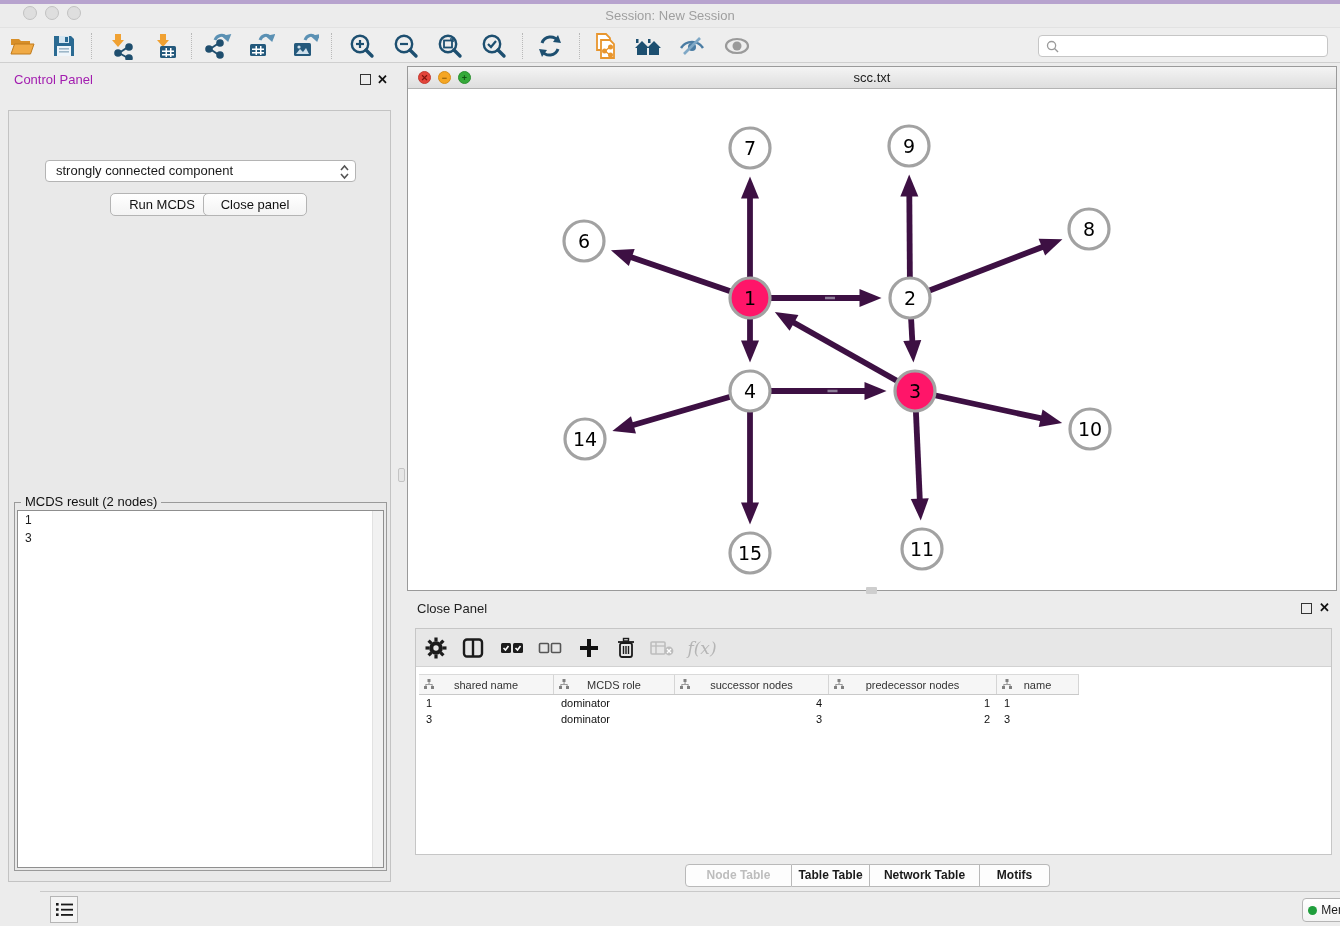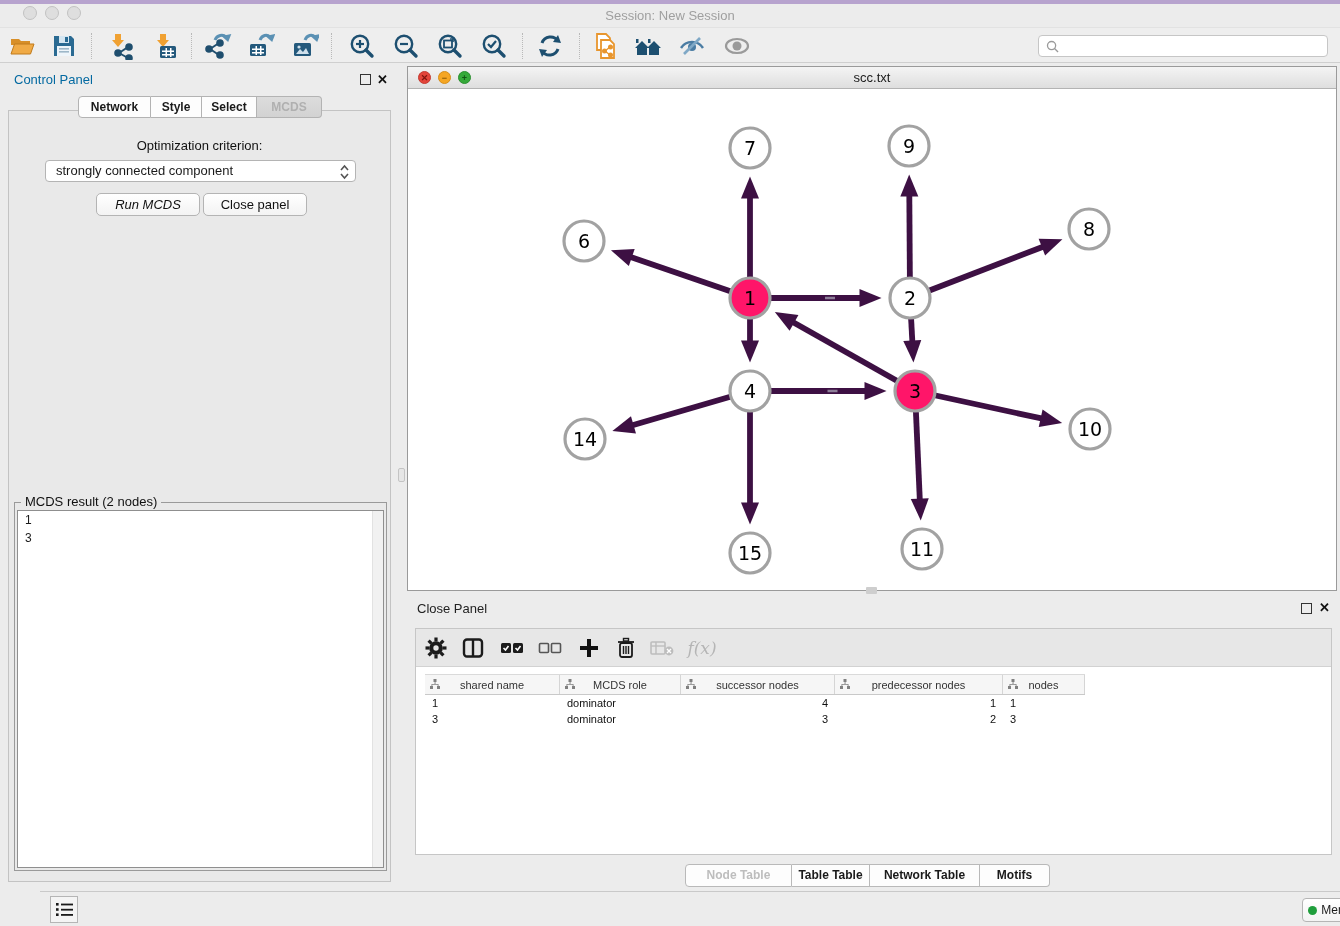--- a/index.html
+++ b/index.html
@@ -15,21 +15,21 @@
   
   #toolbar { left:0; top:27px; width:1340px; height:36px; background:#eeeeee; border-top:1px solid #e2e2e2; border-bottom:1px solid #cfcfcf; }
   .tbi { position:absolute; top:3px; width:30px; height:30px; display:flex; align-items:center; justify-content:center; }
   .tbsep { position:absolute; top:5px; height:26px; width:0; border-left:1px dotted #b9b9b9; }
   #search-box { position:absolute; left:1038px; top:7px; width:290px; height:22px; background:#fff; border:1px solid #c6c6c6; border-radius:4px; display:flex; align-items:center; padding-left:7px; }
   #search-input { border:none; outline:none; flex:1; font-size:12px; background:transparent; margin-left:5px; }
 
   
   #control-panel { left:0; top:66px; width:393px; height:816px; }
   #cp-header { position:absolute; left:0; top:0; width:100%; height:26px; }
-  #cp-title { position:absolute; left:14px; top:6px; color:#0369a1; }
+  #cp-title { position:absolute; left:14px; top:6px; color:#a21caf; }
   .float-icon { position:absolute; width:11px; height:11px; border:1.5px solid #333; top:8px; }
   .close-icon { position:absolute; top:6px; font-weight:bold; font-size:13px; color:#111; }
   #cp-box { position:absolute; left:8px; top:44px; width:383px; height:772px; border:1px solid #c3c3c3; background:#e9e9e9; }
   #cp-tabs { position:absolute; left:78px; top:30px; height:22px; display:flex; z-index:2; }
   .tab { border:1px solid #b3b3b3; border-left:none; background:#fdfdfd; font-size:12px; font-weight:bold; text-align:center; line-height:20px; color:#1a1a1a; }
   .tab:first-child { border-left:1px solid #b3b3b3; border-radius:4px 0 0 4px; }
   .tab:last-child { border-radius:0 4px 4px 0; }
   .tab.disabled { background:linear-gradient(#dcdcdc,#d2d2d2); color:#b0b0b0; }
   #opt-label { position:absolute; left:0; top:27px; width:100%; text-align:center; color:#111; }
   #criterion-select { position:absolute; left:36px; top:49px; width:311px; height:22px; background:#fff; border:1px solid #b4b4b4; border-radius:4px; line-height:20px; padding-left:10px; }
@@ -51,21 +51,21 @@
   
   #grip-left { left:398px; top:468px; width:7px; height:14px; background:#e6e6e6; border:1px solid #c4c4c4; border-radius:2px; }
   #grip-bottom { left:866px; top:587px; width:11px; height:7px; background:#cecece; border-radius:1px; }
 
   
   #table-panel { left:407px; top:596px; width:933px; height:294px; }
   #tp-title { position:absolute; left:10px; top:5px; color:#222; }
   #tp-box { position:absolute; left:8px; top:32px; width:917px; height:227px; border:1px solid #c6c6c6; background:#fff; }
   #tp-toolbar { position:absolute; left:0; top:0; width:100%; height:38px; background:#e7e7e7; border-bottom:1px solid #d2d2d2; }
   .tpi { position:absolute; top:6px; width:26px; height:26px; display:flex; align-items:center; justify-content:center; }
-  #tbl { position:absolute; left:9px; top:45px; }
+  #tbl { position:absolute; left:3px; top:45px; }
   #tbl .hrow { display:flex; height:21px; background:#f6f6f6; border-bottom:1px solid #c9c9c9; border-top:1px solid #dadada; }
   #tbl .hcell { border-right:1px solid #d5d5d5; font-size:11px; color:#333; display:flex; align-items:center; justify-content:center; gap:4px; position:relative; }
   #tbl .hcell .hicon { position:absolute; left:5px; }
   #tbl .drow { display:flex; height:16px; }
   #tbl .dcell { font-size:11px; color:#111; line-height:16px; padding:0 7px; white-space:nowrap; overflow:hidden; }
   .al-r { text-align:right; }
   #tp-tabs { position:absolute; left:278px; top:268px; height:23px; display:flex; }
   .tab2 { border:1px solid #b9b9b9; border-left:none; background:#fdfdfd; font-size:12px; font-weight:bold; text-align:center; line-height:21px; color:#1a1a1a; }
   .tab2:first-child { border-left:1px solid #b9b9b9; border-radius:4px 0 0 4px; }
   .tab2:last-child { border-radius:0 4px 4px 0; }
@@ -248,46 +248,39 @@
   </span>
 </div>
 
 <div id="control-panel" class="abs">
   <div id="cp-header">
     <span id="cp-title">Control Panel</span>
     <span class="float-icon" style="left:360px"></span>
     <span class="close-icon" style="left:377px">✕</span>
   </div>
   <div id="cp-box">
-    <div id="opt-label">Optimization criterion:</div>
     <div id="criterion-select">
       <span>strongly connected component</span>
       <span class="stepper">
         <svg width="9" height="16" viewBox="0 0 9 16">
             <path d="M1 6 L4.5 2 L8 6" fill="none" stroke="#555" stroke-width="1.6"></path>
             <path d="M1 10 L4.5 14 L8 10" fill="none" stroke="#555" stroke-width="1.6"></path>
           </svg>
       </span>
     </div>
-    <div class="btn" style="left:87px; top:82px; width:104px;font-style:italic;">Run MCDS</div>
+    <div class="btn" style="left:101px; top:82px; width:104px;">Run MCDS</div>
     <div class="btn" style="left:194px; top:82px; width:104px;">Close panel</div>
     <div id="fieldset">
       <span id="fieldset-legend">MCDS result (2 nodes)</span>
       <div id="result-list">
         <div class="result-item">1</div>
         <div class="result-item">3</div>
         <div id="result-scroll"></div>
       </div>
     </div>
-  </div>
-  <div id="cp-tabs">
-    <span class="tab" style="width:73px">Network</span>
-    <span class="tab" style="width:51px">Style</span>
-    <span class="tab" style="width:55px">Select</span>
-    <span class="tab disabled" style="width:65px">MCDS</span>
   </div>
 </div>
 
 <div id="net-frame" class="abs">
   <div id="net-titlebar">
     <span class="light" style="left:10px; background:#e3443a; border:1px solid #c33b31; color:#7e140e;">✕</span>
     <span class="light" style="left:30px; background:#f5a623; border:1px solid #d68f1b; color:#8a5a07;">−</span>
     <span class="light" style="left:50px; background:#35a939; border:1px solid #2c8f30; color:#125614;">+</span>
     <span id="net-title">scc.txt</span>
   </div>
@@ -517,21 +510,21 @@
           </div>
           <div class="hcell" style="width: 82px;">
             <span class="hicon"><svg width="10" height="10" viewBox="0 0 10 10">
                 <g fill="#808080">
                   <rect x="3.5" y="0" width="3" height="3"></rect>
                   <rect x="0" y="7" width="3" height="3"></rect>
                   <rect x="7" y="7" width="3" height="3"></rect>
                   <path d="M4.7 3 h0.8 v2 h3 v2 h-0.8 v-1.2 h-5.4 v1.2 h-0.8 v-2 h3 z"></path>
                 </g>
               </svg></span>
-            <span>nodes</span>
+            <span>name</span>
           </div>
         </div>
         <div class="drow">
           <div class="dcell " style="width: 135px;">1</div>
           <div class="dcell " style="width: 121px;">dominator</div>
           <div class="dcell al-r" style="width: 154px;">4</div>
           <div class="dcell al-r" style="width: 168px;">1</div>
           <div class="dcell " style="width: 82px;">1</div>
         </div>
         <div class="drow">

